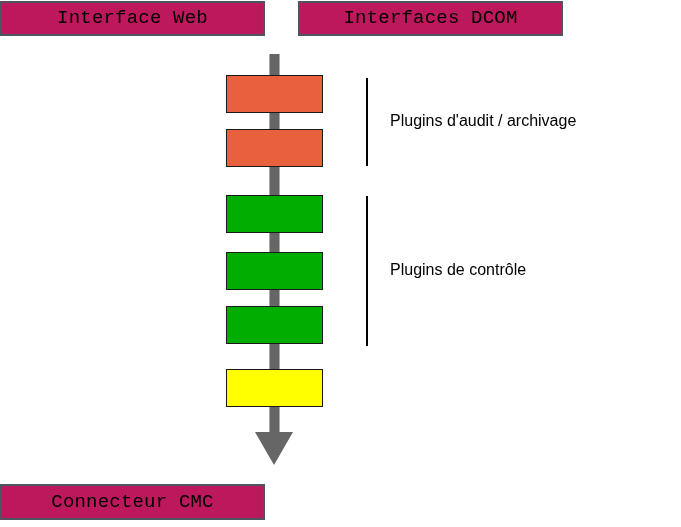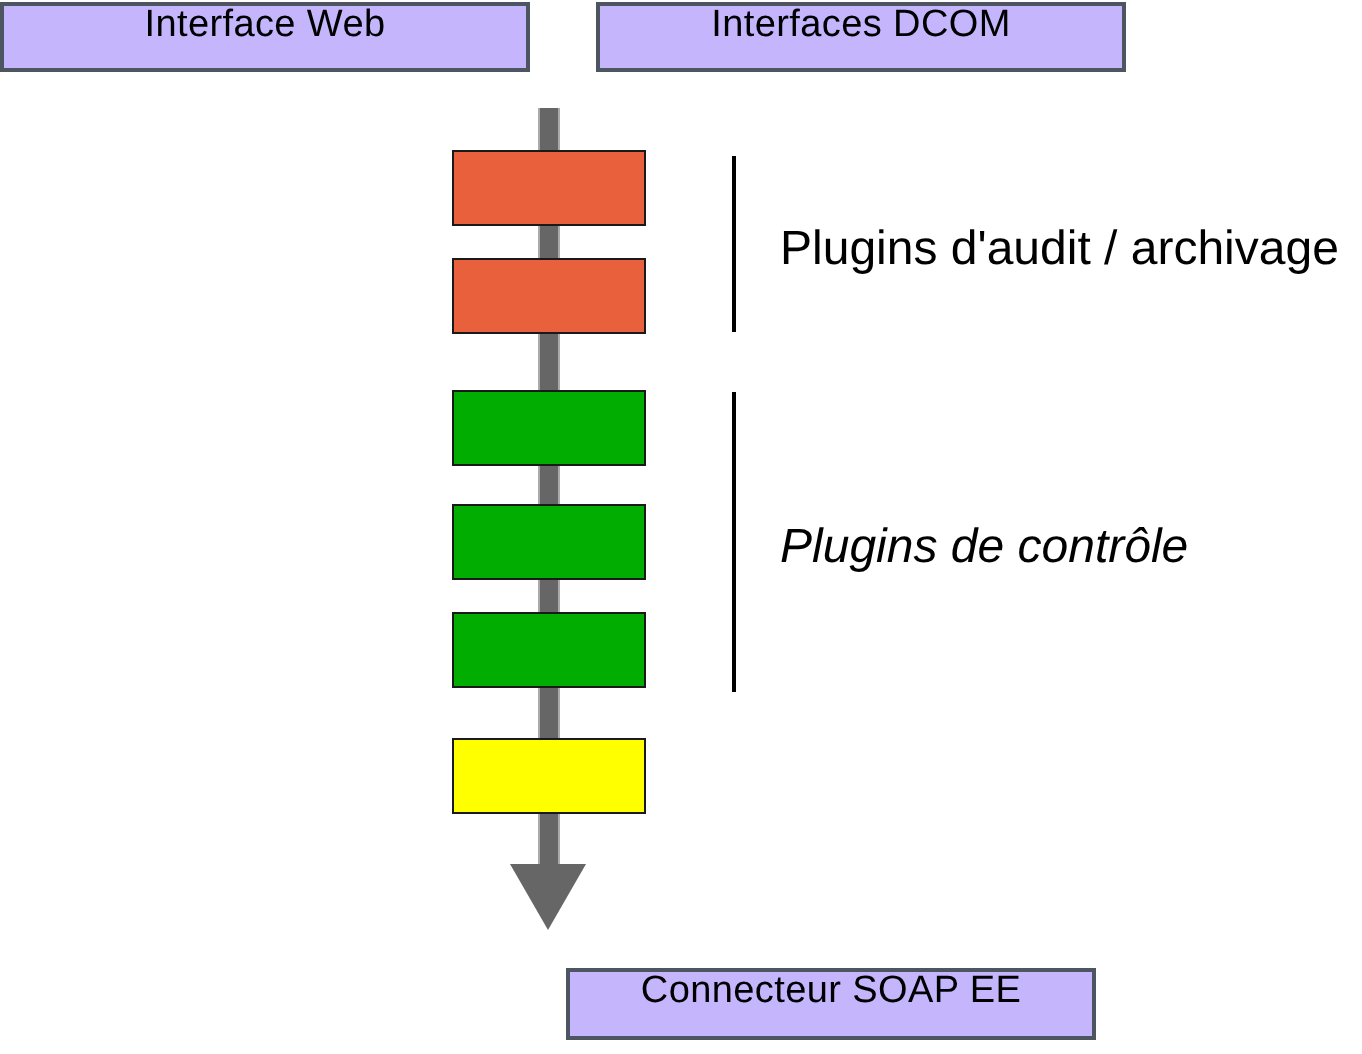--- a/index.html
+++ b/index.html
@@ -14,29 +14,31 @@
     position: relative;
     width: 681px;
     height: 527px;
     background: #ffffff;
     overflow: hidden;
   }
 
   
   .iface-box {
     position: absolute;
-    background: #c4b5fd;
+    background: #be185d;
     border: 2px solid #4d5560;
     box-sizing: border-box;
     display: flex;
+    align-items: center;
     justify-content: center;
     color: #000000;
     font-size: 19px;
     line-height: 1;
     letter-spacing: 0.2px;
+    font-family: Liberation Mono, monospace;
   }
 
   
   .arrow-shaft {
     position: absolute;
     background: #666666;
     border-left: 1px solid #aaaaaa;
     border-right: 1px solid #aaaaaa;
     box-sizing: border-box;
   }
@@ -63,21 +65,21 @@
   .bracket {
     position: absolute;
     width: 2px;
     background: #000000;
   }
 
   
   .group-label {
     position: absolute;
     color: #000000;
-    font-size: 24px;
+    font-size: 16px;
     line-height: 1;
     white-space: nowrap;
   }
 </style>
 </head>
 <body>
 
 <div id="canvas">
 
   <div class="iface-box" style="left:0px; top:1px; width:265px; height:35px;">
@@ -113,21 +115,21 @@
 
   <div class="plugin-box switch" style="left:226px; top:369px; width:97px; height:38px;">
     <span></span>
   </div>
 
   <div class="bracket" style="left:366px; top:78px; height:88px;"></div>
   <div class="bracket" style="left:366px; top:196px; height:150px;"></div>
 
   <div class="group-label" style="left:390px; top:113px;">Plugins d'audit / archivage</div>
 
-  <div class="group-label" style="left:390px; top:262px;font-style:italic;">Plugins de contrôle</div>
+  <div class="group-label" style="left:390px; top:262px;">Plugins de contrôle</div>
 
 
+  <div class="iface-box" style="left:0px; top:484px; width:265px; height:36px;">
+    <span>Connecteur CMC</span>
+  </div>
 
-  <div class="iface-box" style="left:283px; top:484px; width:265px; height:36px;">
-    <span>Connecteur SOAP EE</span>
-  </div>
 
 </div>
 
 </body></html>

